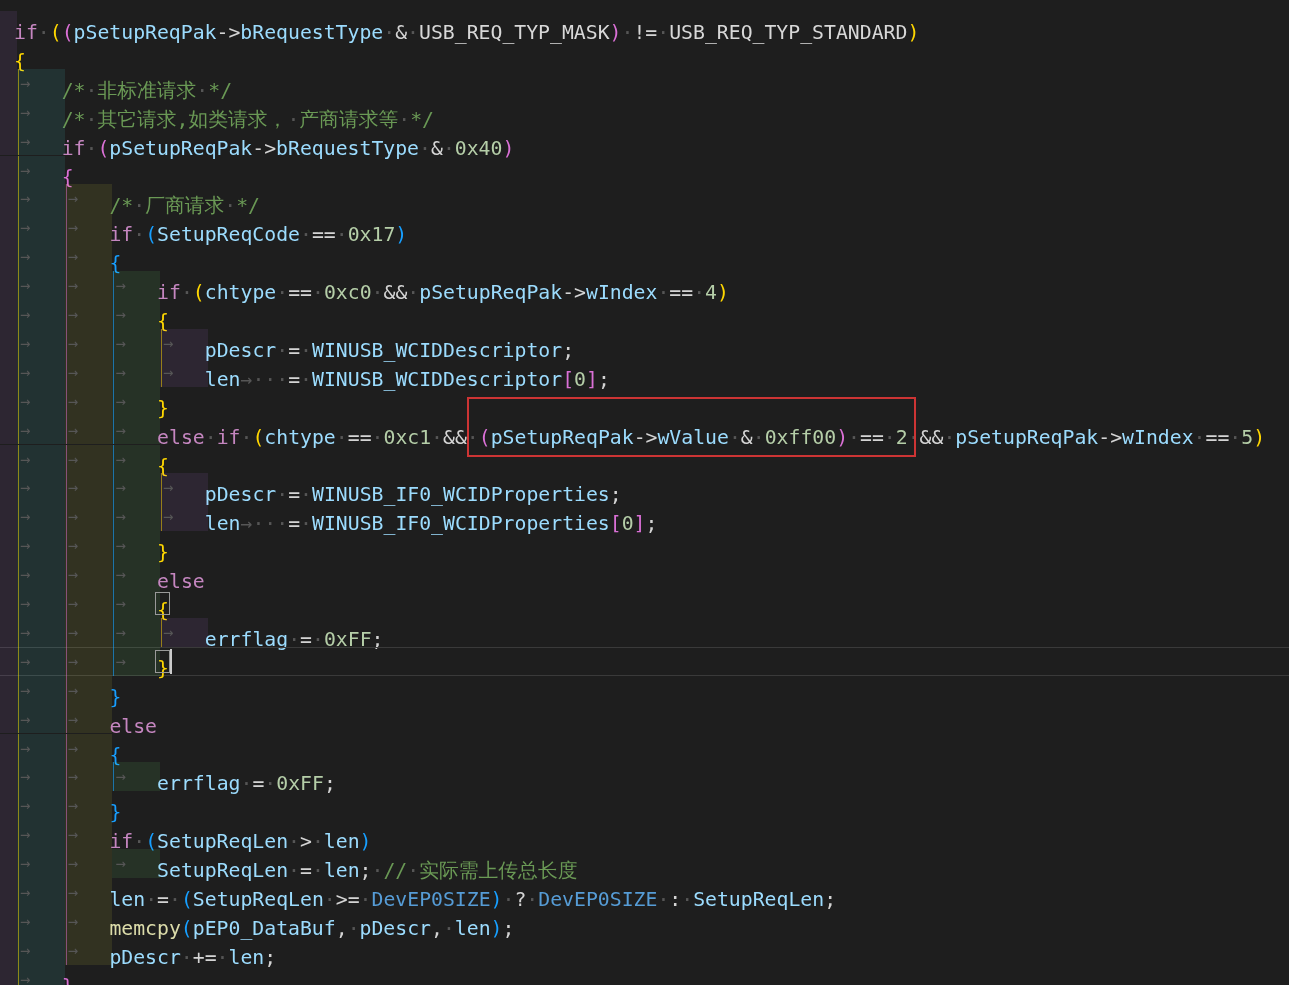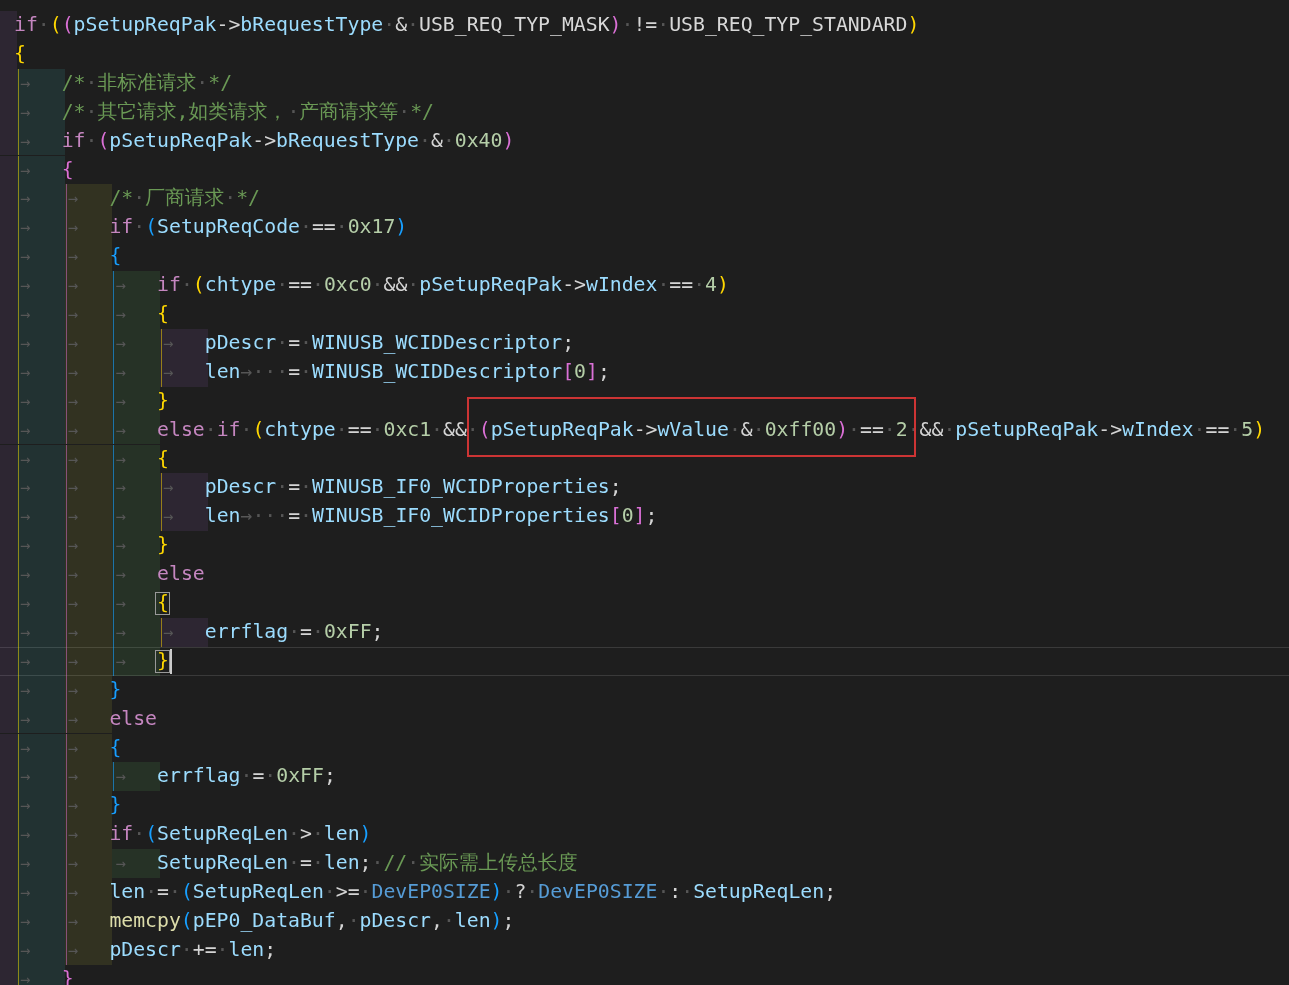--- a/index.html
+++ b/index.html
@@ -18,21 +18,21 @@
   }
   .line.current{
     box-shadow:inset 0 1px 0 var(--linehl,#3a3a3a), inset 0 -1px 0 var(--linehl,#3a3a3a);
   }
   .blk{position:absolute;top:0;height:100%;}
   .guide{position:absolute;top:0;width:1px;height:100%;}
   .arrow{
     position:absolute;top:0;height:100%;line-height:28.9px;
     color:var(--ws,#565656);font-size:17px;
   }
-  .txt{position:absolute;top:0;line-height:28.9px;}
+  .txt{position:absolute;top:8px;line-height:28.9px;}
   .tk-k{color:var(--k)}
   .tk-v{color:var(--v)}
   .tk-n{color:var(--n)}
   .tk-o{color:var(--o)}
   .tk-m{color:var(--m)}
   .tk-f{color:var(--f)}
   .tk-c{color:var(--c)}
   .tk-t{color:var(--t)}
   .tk-b1{color:var(--b1)}
   .tk-b2{color:var(--b2)}

